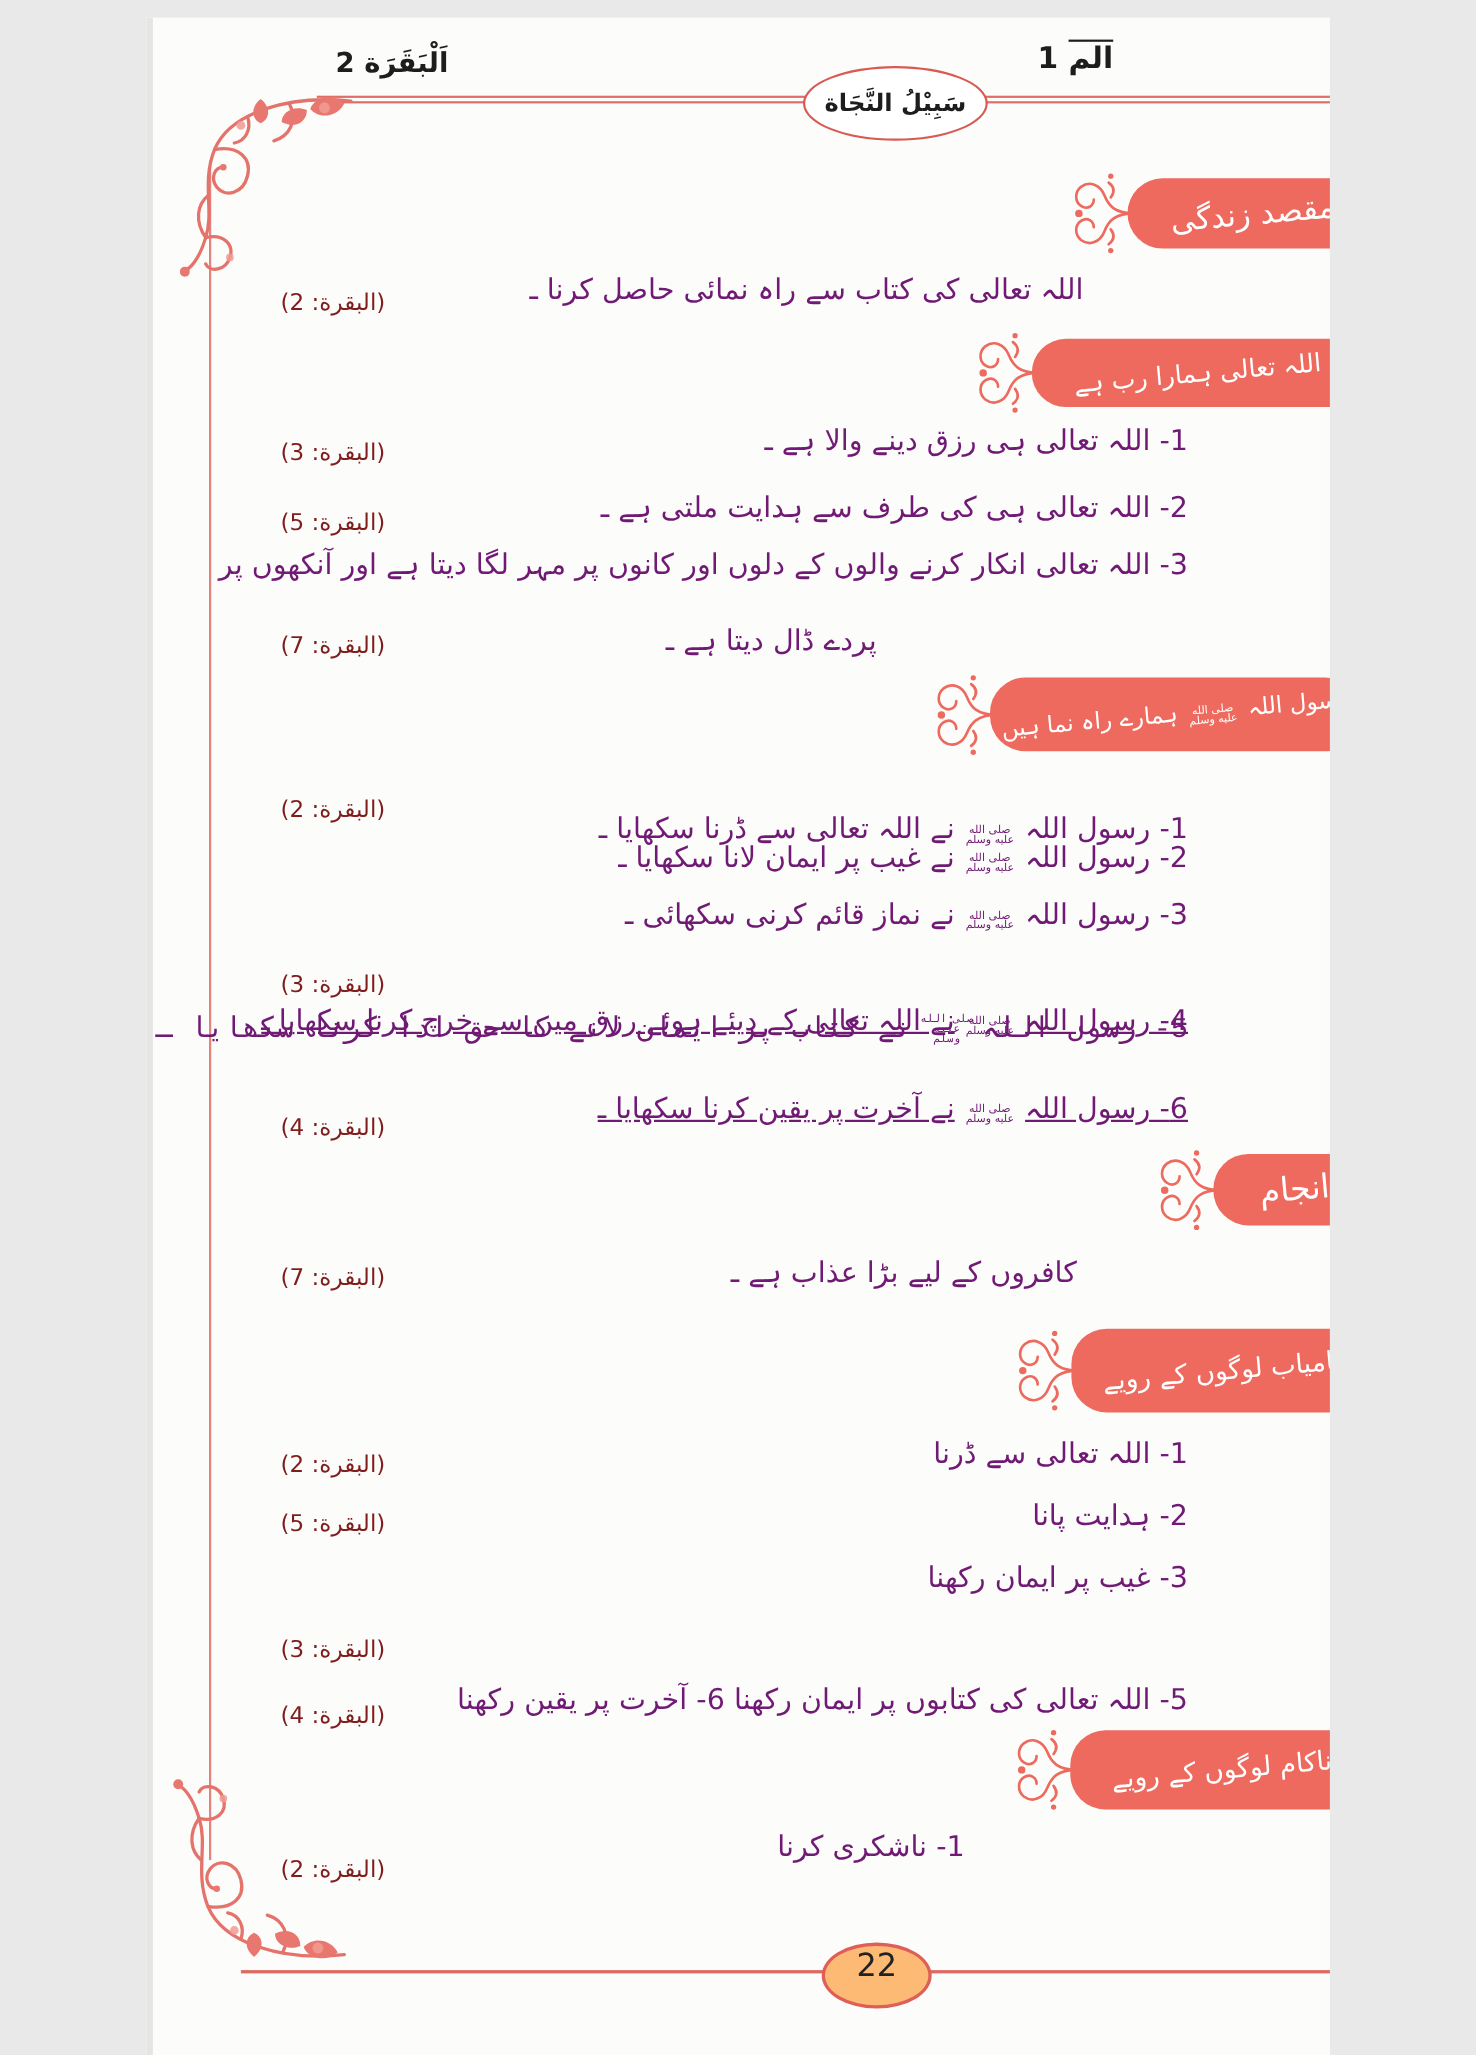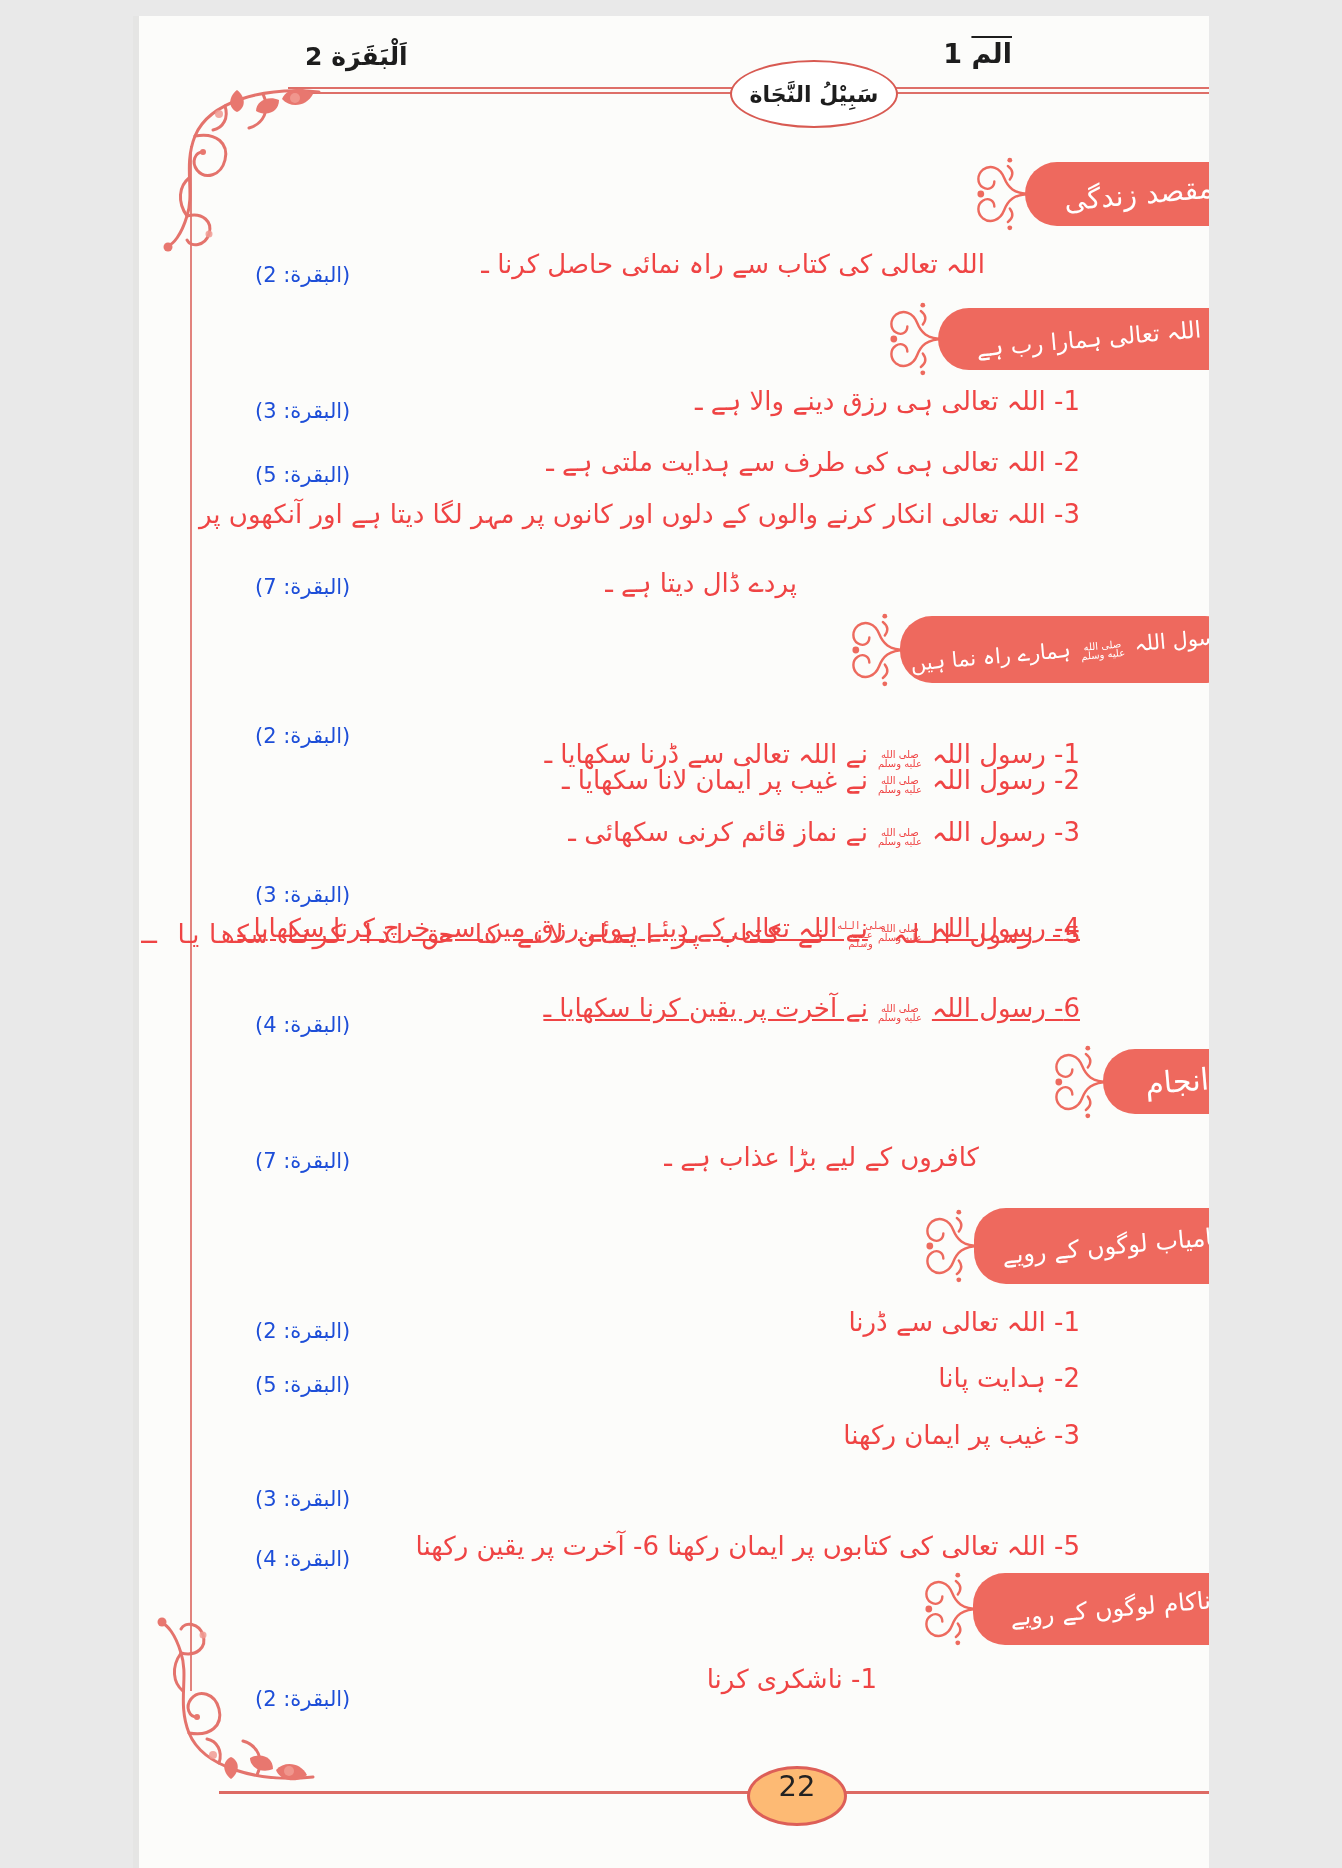--- a/index.html
+++ b/index.html
@@ -58,21 +58,21 @@
   #b-maqsad{left:892px;top:146px;width:227px;height:64px;font-size:28px;}
   #b-rabb  {left:805px;top:292px;width:302px;height:62px;font-size:23px;}
   #b-rasool{left:767px;top:600px;width:337px;height:67px;font-size:21px;}
   #b-anjaam{left:970px;top:1033px;width:147px;height:65px;font-size:30px;}
   #b-kamyab{left:841px;top:1192px;width:278px;height:76px;font-size:24px;}
   #b-nakaam{left:840px;top:1557px;width:276px;height:72px;font-size:24px;}
 
   
   .bodyline{
     position:absolute;right:129px;direction:rtl;white-space:nowrap;
-    font-size:26px;line-height:40px;color:#ef4444;
+    font-size:26px;line-height:40px;color:#701a75;
   }
   .sall{
     display:inline-block;width:54px;font-size:10px;line-height:9px;
     text-align:center;vertical-align:-4px;margin:0 5px;white-space:normal;
   }
   #row-kitab  {top:228px;right:224px;}
   #row-l1     {top:365px;}
   #row-l2     {top:426px;text-align:right;}
   #row-l3     {top:478px;}
   #row-parday {top:547px;right:412px;}
@@ -86,21 +86,21 @@
   #row-s1     {top:1286px;}
   #row-s2     {top:1342px;}
   #row-s3     {top:1399px;}
   #row-s4     {top:1455px;}
   #row-s5     {top:1510px;}
   #row-n1     {top:1643px;right:332px;}
 
   
   .ref{
     position:absolute;left:122px;direction:rtl;white-space:nowrap;
-    font-size:21px;line-height:30px;color:#1d4ed8;
+    font-size:21px;line-height:30px;color:#7f1d1d;
   }
   #ref-kitab{top:244px;} #ref-l1{top:380px;} #ref-l2{top:444px;}
   #ref-parday{top:556px;} #ref-r1{top:705px;} #ref-r4{top:864px;}
   #ref-r6{top:994px;} #ref-kafir{top:1130px;} #ref-s1{top:1300px;}
   #ref-s2{top:1354px;} #ref-s4{top:1468px;} #ref-s5{top:1528px;}
   #ref-n1{top:1668px;}
 </style>
 </head>
 <body>
 

